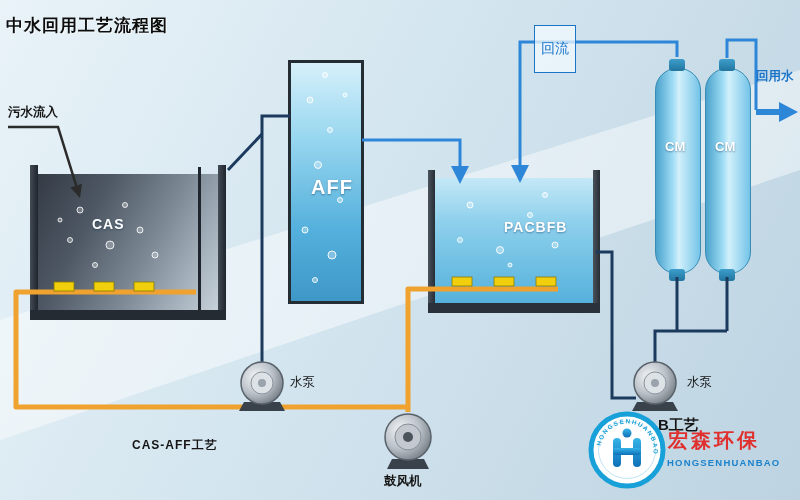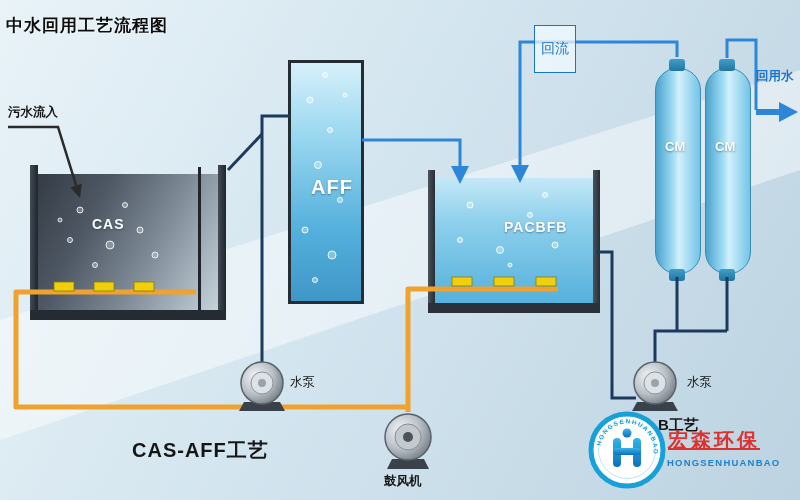--- a/index.html
+++ b/index.html
@@ -26,23 +26,23 @@
   .u-cm1{left:665px;top:139px;font-size:13px;}
   .u-cm2{left:715px;top:139px;font-size:13px;}
   .reflux-box{
     left:534px;top:25px;font-size:14px;color:#1a74c8;border:1px solid #1a74c8;
     padding:14px 6px;background:rgba(242,250,255,.75);
   }
   .reuse{left:756px;top:68px;font-size:12.5px;color:#1a74c8;font-weight:bold;}
   .pump1-lbl{left:290px;top:374px;font-size:12.5px;}
   .pump2-lbl{left:687px;top:374px;font-size:12.5px;}
   .blower-lbl{left:384px;top:473px;font-size:12.5px;font-weight:bold;}
-  .proc-left{left:132px;top:437px;font-size:20px;font-weight:bold;letter-spacing:1px;}
+  .proc-left{left:132px;top:437px;font-size:12px;font-weight:bold;letter-spacing:1px;}
   .proc-right{position:absolute;z-index:3;left:658px;top:416px;font-size:15px;font-weight:bold;color:#151515;text-align:right;}
-  .logo-cn{left:668px;top:427px;font-size:20px;font-weight:bold;letter-spacing:3px;color:#e0302e;text-decoration:underline;}
+  .logo-cn{left:668px;top:427px;font-size:20px;font-weight:bold;letter-spacing:3px;color:#e0302e;}
   .logo-en{left:667px;top:457px;font-size:9.5px;font-weight:bold;letter-spacing:1.2px;color:#1b82cc;}
 
   .tank{position:absolute;z-index:2;}
   .cas{left:30px;top:165px;width:196px;height:155px;}
   .cas .water{position:absolute;left:8px;top:9px;width:180px;height:136px;
     background:linear-gradient(118deg,#343b45 0%,#4e5864 30%,#7c8995 60%,#c6d1da 100%);}
   .cas .wl{position:absolute;left:0;top:0;width:8px;height:155px;background:linear-gradient(90deg,#434b55,#1f252d);}
   .cas .wr{position:absolute;left:188px;top:0;width:8px;height:155px;background:linear-gradient(90deg,#434b55,#1f252d);}
   .cas .floor{position:absolute;left:0;top:145px;width:196px;height:10px;background:#252b33;}
   .cas .baffle{position:absolute;left:168px;top:2px;width:3px;height:143px;background:#1f252d;}

